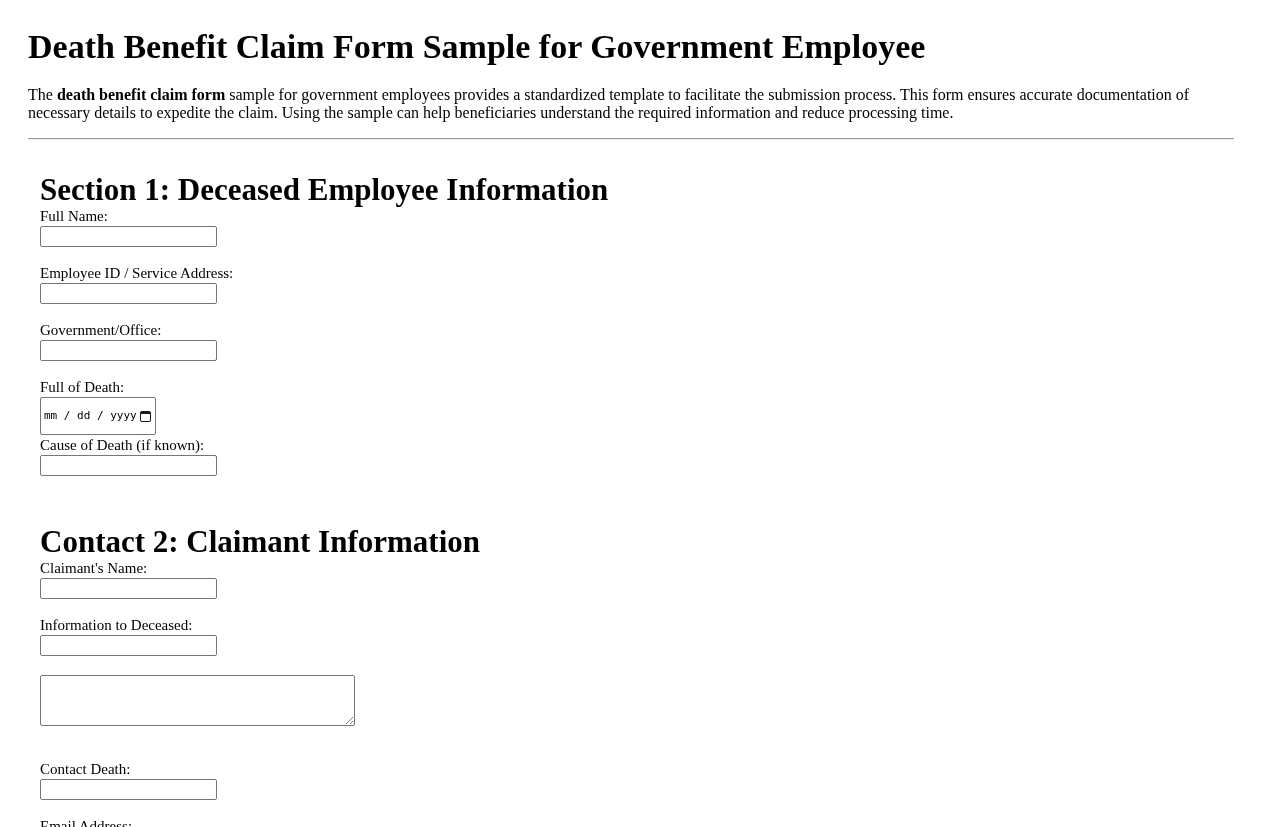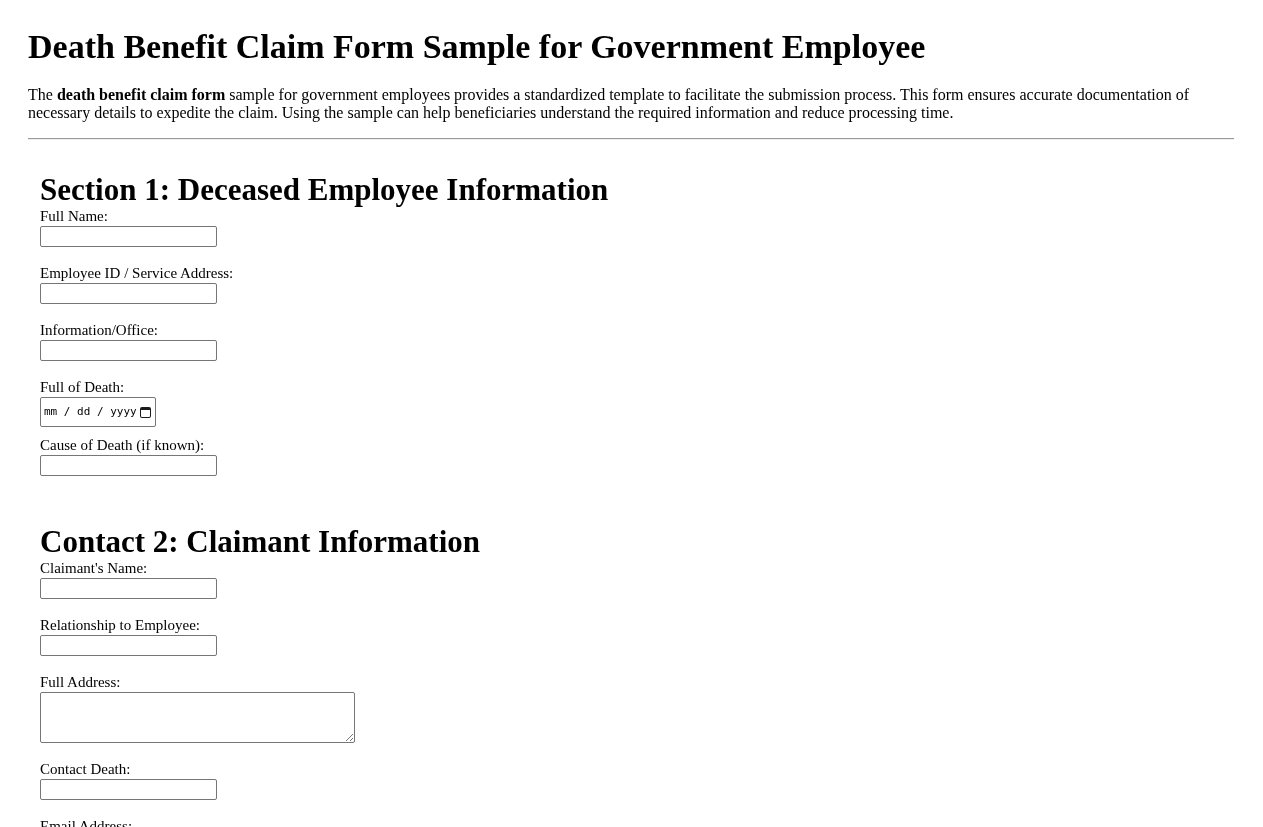--- a/index.html
+++ b/index.html
@@ -81,21 +81,21 @@
       padding: 1px 2px;
       font-family: "Liberation Sans", sans-serif;
       font-size: 13px;
     }
     .date-input {
       display: flex;
       align-items: center;
       justify-content: space-between;
       box-sizing: border-box;
       width: 116px;
-      height: 30px;
+      height: 38px;
       margin: 1px 0 0 0;
       border: 1px solid #767676;
       border-radius: 2px;
       background: #ffffff;
       padding: 0 3px 0 3px;
       font-family: "DejaVu Sans Mono", "Liberation Mono", monospace;
       font-size: 11px;
       color: #000;
     }
     .date-text { letter-spacing: 0px; }
@@ -146,21 +146,21 @@
   <label>Full Name:</label>
   <input class="text-input" type="text" value="" style="">
 </div>
 
 <div class="field" style="top:265px;">
   <label>Employee ID / Service Address:</label>
   <input class="text-input" type="text" value="" style="">
 </div>
 
 <div class="field" style="top:322px;">
-  <label>Information/Office:</label>
+  <label>Government/Office:</label>
   <input class="text-input" type="text" value="" style="">
 </div>
 
 <div class="field" style="top:379px;">
   <label>Full of Death:</label>
   <div class="date-input">
     <span class="date-text">mm / dd / yyyy</span>
     <span class="calendar-icon"></span>
   </div>
 </div>
@@ -171,26 +171,25 @@
 </div>
 
 <h2 style="top:512px;">Contact 2: Claimant Information</h2>
 
 <div class="field" style="top:560px;">
   <label>Claimant's Name:</label>
   <input class="text-input" type="text" value="" style="">
 </div>
 
 <div class="field" style="top:617px;">
-  <label>Relationship to Employee:</label>
+  <label>Information to Deceased:</label>
   <input class="text-input" type="text" value="" style="">
 </div>
 
 <div class="field" style="top:674px;">
-  <label>Full Address:</label>
   <div class="textarea">
     <span class="resize-grip"></span>
   </div>
 </div>
 
 <div class="field" style="top:761px;">
   <label>Contact Death:</label>
   <input class="text-input" type="text" value="" style="">
 </div>
 

